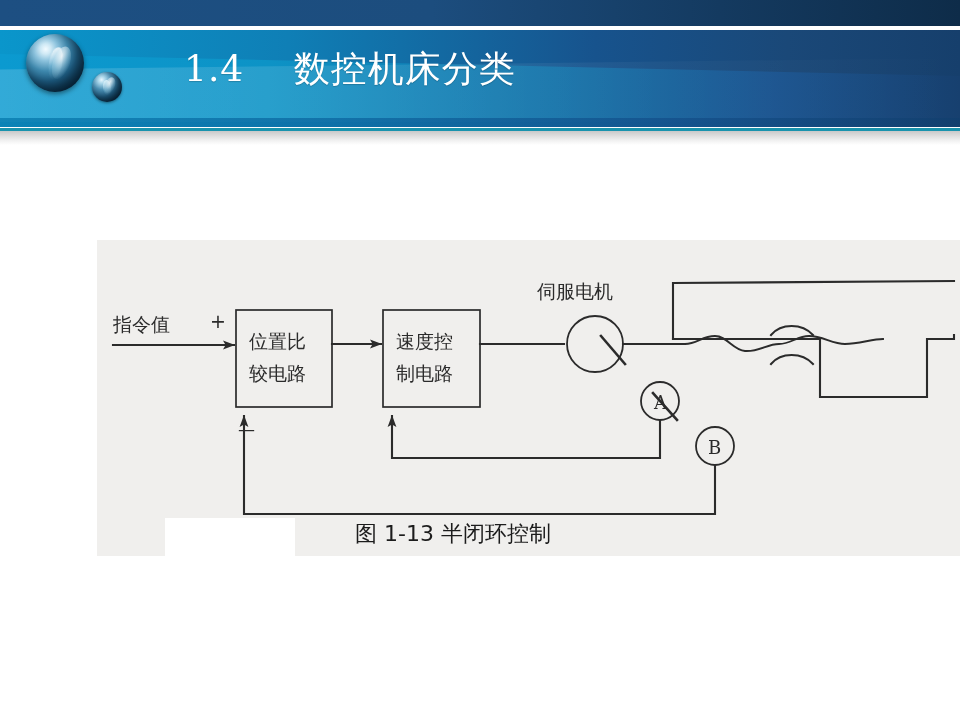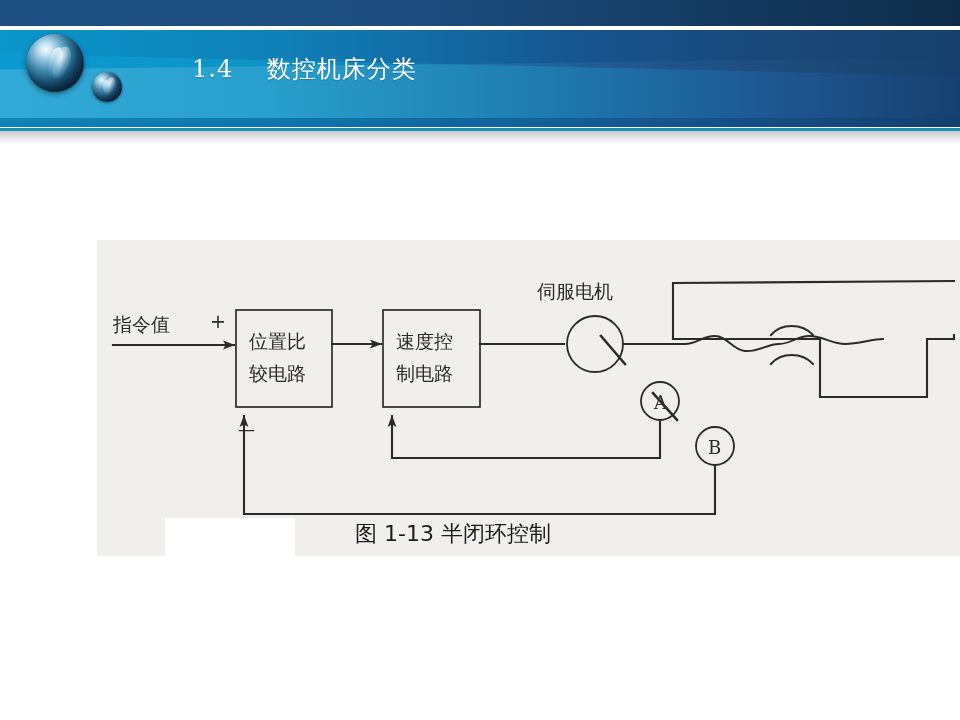--- a/index.html
+++ b/index.html
@@ -122,23 +122,23 @@
     left: 36%; top: 26%;
     width: 26%; height: 50%;
     background: linear-gradient(160deg, rgba(235,250,255,.9), rgba(120,185,215,.35) 60%, rgba(10,55,85,.2));
     border-radius: 55% 45% 50% 50% / 50% 50% 50% 50%;
     transform: rotate(-8deg);
   }
 
   
   .title {
     position: absolute;
-    left: 192px; top: 47px;
+    left: 184px; top: 47px;
     color: #ffffff;
-    font-size: 24px;
+    font-size: 36px;
     line-height: 44px;
     letter-spacing: 1px;
     font-family: "DejaVu Serif", "Liberation Serif", serif;
     white-space: pre;
     text-shadow: 0 1px 1px rgba(0,0,0,.18);
   }
 
   
   .teal-rule {
     position: absolute;

